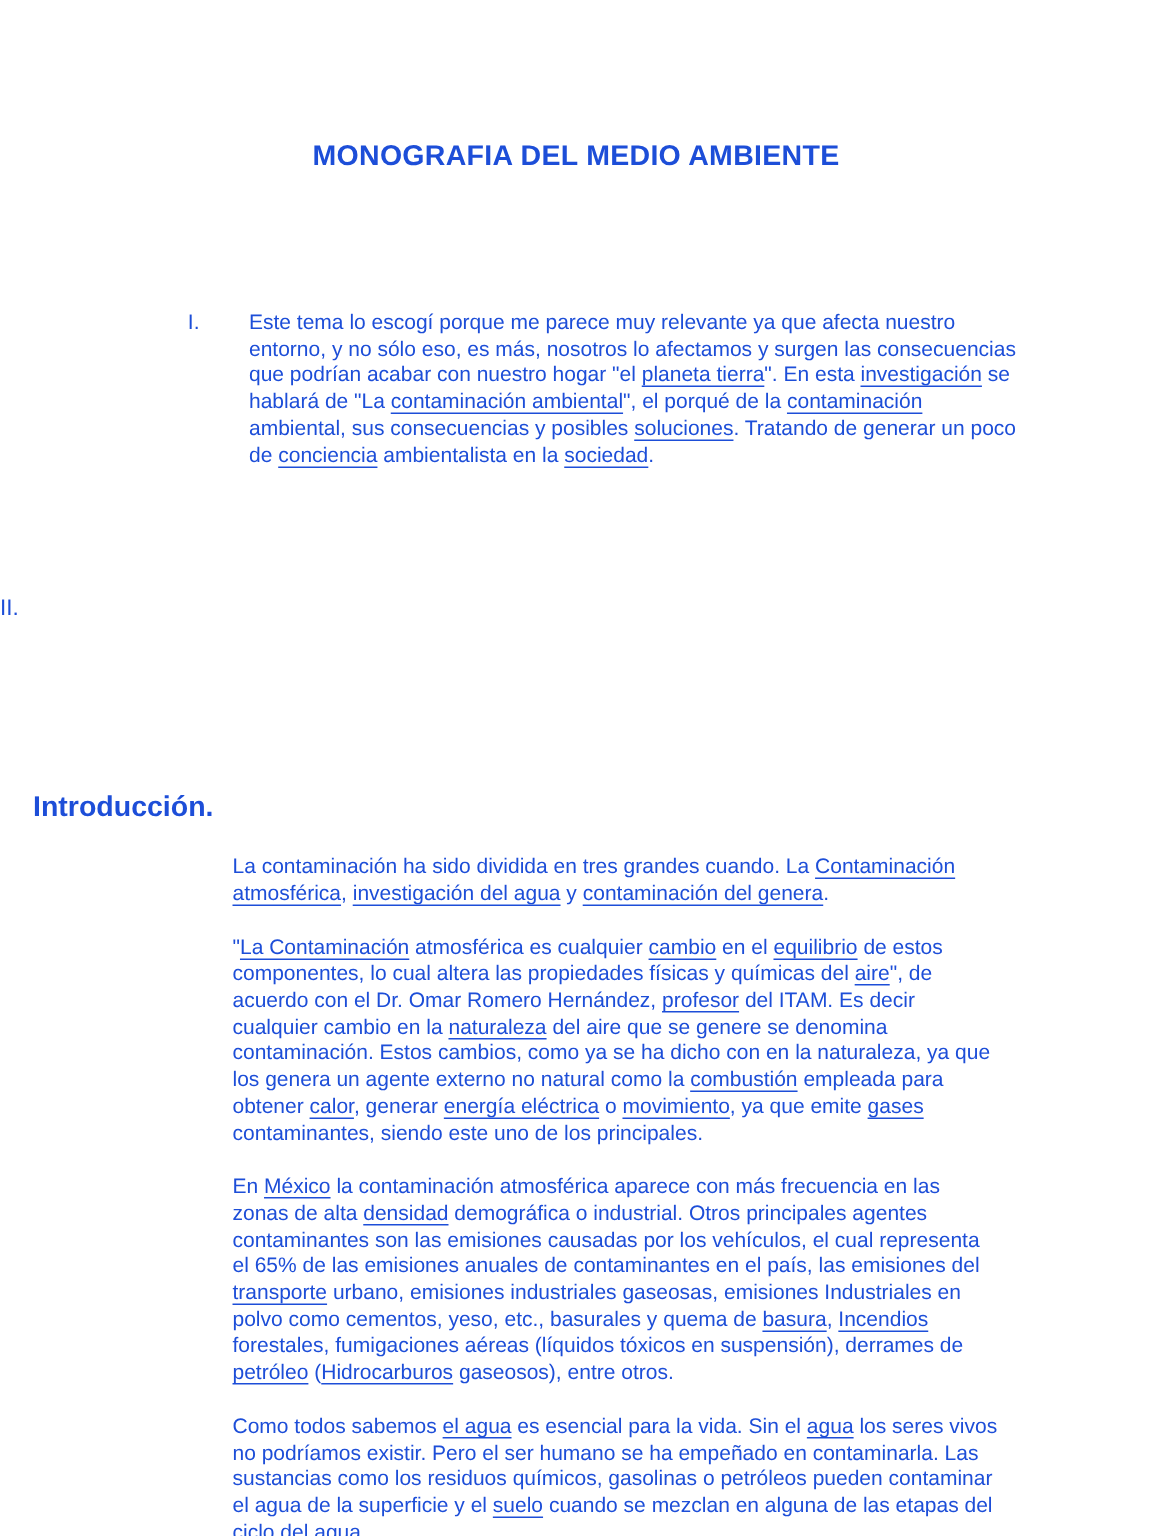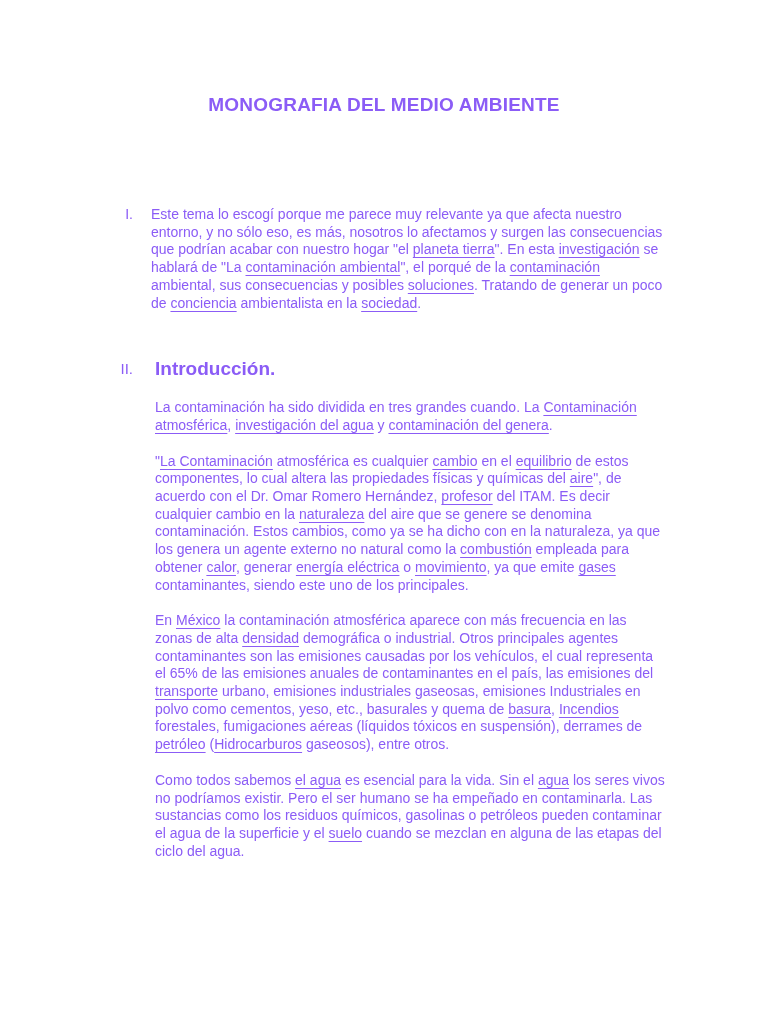--- a/index.html
+++ b/index.html
@@ -5,21 +5,21 @@
   html, body {
     margin: 0;
     padding: 0;
     background: #ffffff;
   }
   .page {
     position: relative;
     width: 768px;
     height: 1024px;
     background: #ffffff;
-    color: #8b5cf6;
+    color: #1d4ed8;
     font-family: "Liberation Sans", "DejaVu Sans", sans-serif;
     overflow: hidden;
   }
   .title {
     margin: 93px 0 0 0;
     text-align: center;
     font-size: 19px;
     line-height: 24px;
     font-weight: bold;
     letter-spacing: 0.2px;
@@ -28,28 +28,28 @@
     display: flex;
     align-items: flex-start;
   }
   .num {
     flex: 0 0 133px;
     text-align: right;
     font-size: 14px;
     line-height: 17.7px;
   }
   .body-text {
-    margin-left: 18px;
+    margin-left: 33px;
     width: 512px;
     font-size: 14px;
     line-height: 17.7px;
     text-align: left;
   }
   .row-justification { margin-top: 89px; }
-  .row-heading { margin-top: 46px; }
+  .row-heading { margin-top: 83px; flex-direction: column; }
   .num-heading {
     font-size: 15px;
     line-height: 22px;
     font-weight: normal;
   }
   .heading {
     margin: 0 0 0 22px;
     font-size: 19px;
     line-height: 22px;
     font-weight: bold;

